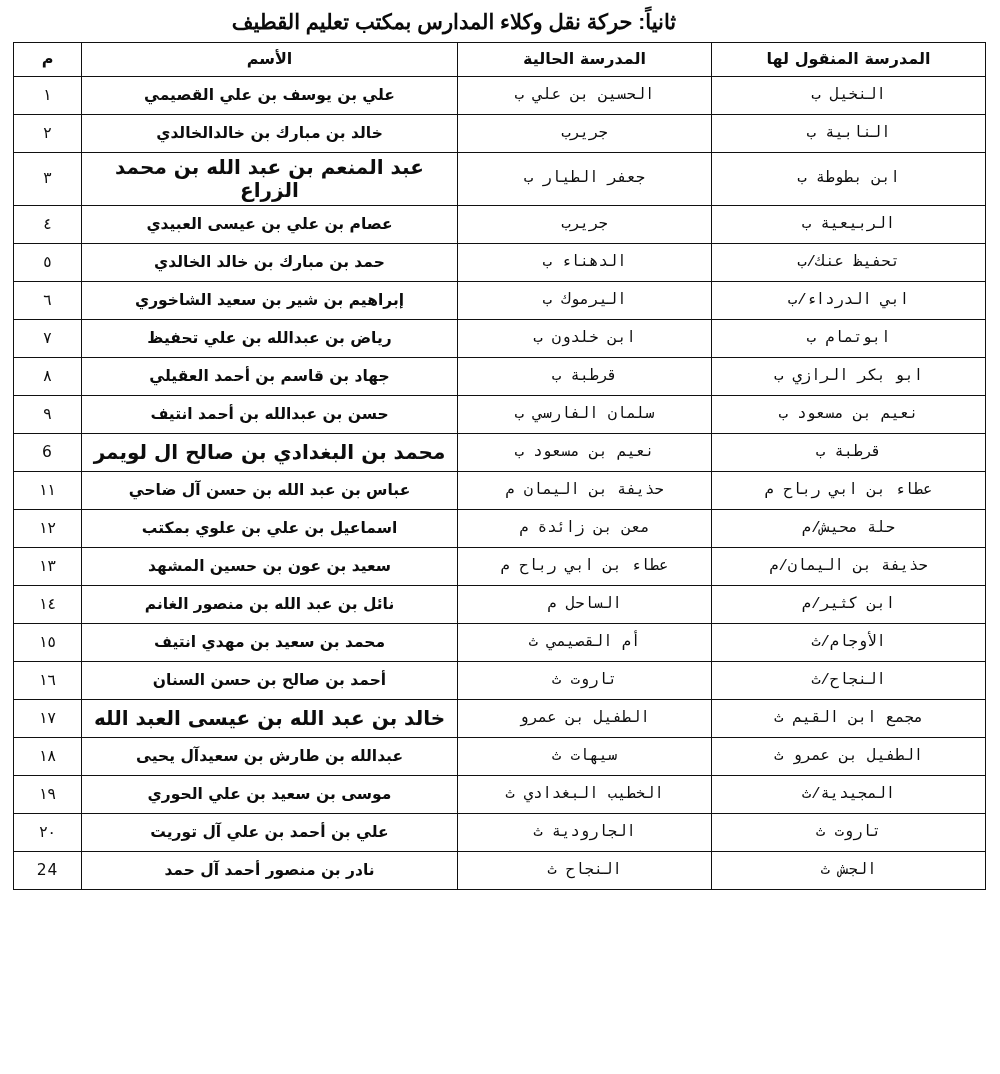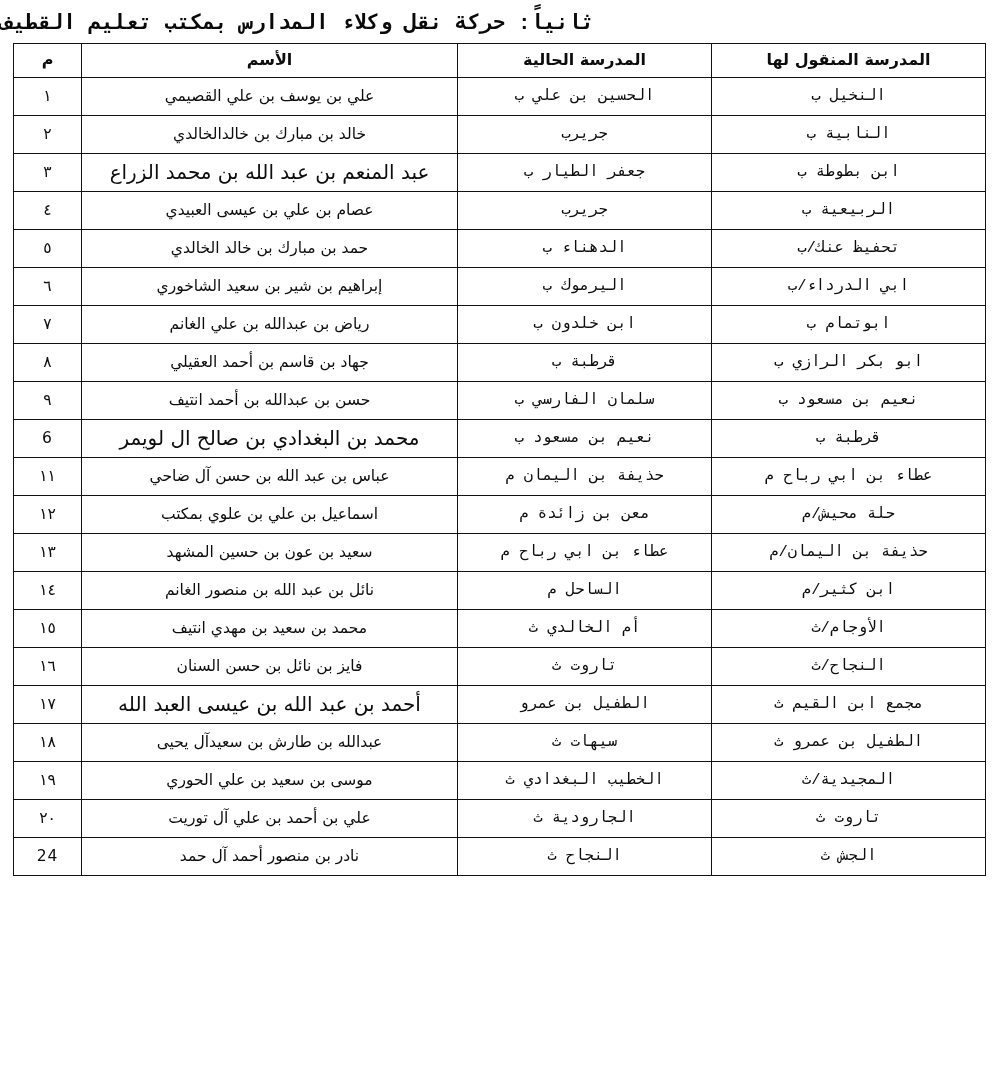--- a/index.html
+++ b/index.html
@@ -16,28 +16,28 @@
     overflow: hidden;
   }
   .page {
     width: 1000px;
     height: 1074px;
     box-sizing: border-box;
     padding: 0;
     position: relative;
   }
   .doc-title {
-    text-align: left;
+    text-align: center;
     font-size: 21px;
     font-weight: bold;
     letter-spacing: 0px;
     margin: 10px 0 8px 0;
     padding-right: 92px;
     color: #0a0a0a;
-    font-family: Liberation Mono, monospace;
+    font-family: Liberation Sans, sans-serif;
   }
   .table-wrap {
     padding: 0 14px 0 14px;
   }
   table.main-table {
     width: 972px;
     border-collapse: collapse;
     table-layout: fixed;
     margin: 0 auto;
     direction: rtl;
@@ -63,21 +63,21 @@
   col.c-name { width: 376px; }
   col.c-current { width: 254px; }
   col.c-target { width: 274px; }
 
   td.cell-num {
     font-size: 16px;
     letter-spacing: 1px;
   }
   td.cell-name {
     font-size: 16px;
-    font-weight: normal;
+    font-weight: bold;
   }
   td.cell-current, td.cell-target {
     font-size: 16px;
     font-family: Liberation Mono, monospace;
   }
   .row-small td.cell-name { font-size: 20px; }
 </style>
 </head>
 <body>
 
@@ -134,21 +134,21 @@
           </tr>
           <tr>
             <td class="cell-target">ابي الدرداء/ب</td>
             <td class="cell-current">اليرموك ب</td>
             <td class="cell-name">إبراهيم بن شير بن سعيد الشاخوري</td>
             <td class="cell-num">٦</td>
           </tr>
           <tr>
             <td class="cell-target">ابوتمام ب</td>
             <td class="cell-current">ابن خلدون ب</td>
-            <td class="cell-name">رياض بن عبدالله بن علي الغانم</td>
+            <td class="cell-name">رياض بن عبدالله بن علي تحفيظ</td>
             <td class="cell-num">٧</td>
           </tr>
           <tr>
             <td class="cell-target">ابو بكر الرازي ب</td>
             <td class="cell-current">قرطبة ب</td>
             <td class="cell-name">جهاد بن  قاسم بن أحمد العقيلي</td>
             <td class="cell-num">٨</td>
           </tr>
           <tr>
             <td class="cell-target">نعيم بن مسعود ب</td>
@@ -181,34 +181,34 @@
             <td class="cell-num">١٣</td>
           </tr>
           <tr>
             <td class="cell-target">ابن كثير/م</td>
             <td class="cell-current">الساحل م</td>
             <td class="cell-name">نائل بن عبد الله بن منصور الغانم</td>
             <td class="cell-num">١٤</td>
           </tr>
           <tr>
             <td class="cell-target">الأوجام/ث</td>
-            <td class="cell-current">أم الخالدي ث</td>
+            <td class="cell-current">أم القصيمي ث</td>
             <td class="cell-name">محمد بن  سعيد بن مهدي انتيف</td>
             <td class="cell-num">١٥</td>
           </tr>
           <tr>
             <td class="cell-target">النجاح/ث</td>
             <td class="cell-current">تاروت ث</td>
-            <td class="cell-name">فايز بن نائل بن  حسن السنان</td>
+            <td class="cell-name">أحمد بن صالح بن  حسن السنان</td>
             <td class="cell-num">١٦</td>
           </tr>
           <tr class="row-small">
             <td class="cell-target">مجمع ابن القيم ث</td>
             <td class="cell-current">الطفيل بن عمرو</td>
-            <td class="cell-name">أحمد بن عبد الله بن عيسى العبد الله</td>
+            <td class="cell-name">خالد بن عبد الله بن عيسى العبد الله</td>
             <td class="cell-num">١٧</td>
           </tr>
           <tr>
             <td class="cell-target">الطفيل بن عمرو ث</td>
             <td class="cell-current">سيهات ث</td>
             <td class="cell-name">عبدالله بن طارش بن سعيدآل يحيى</td>
             <td class="cell-num">١٨</td>
           </tr>
           <tr>
             <td class="cell-target">المجيدية/ث</td>

